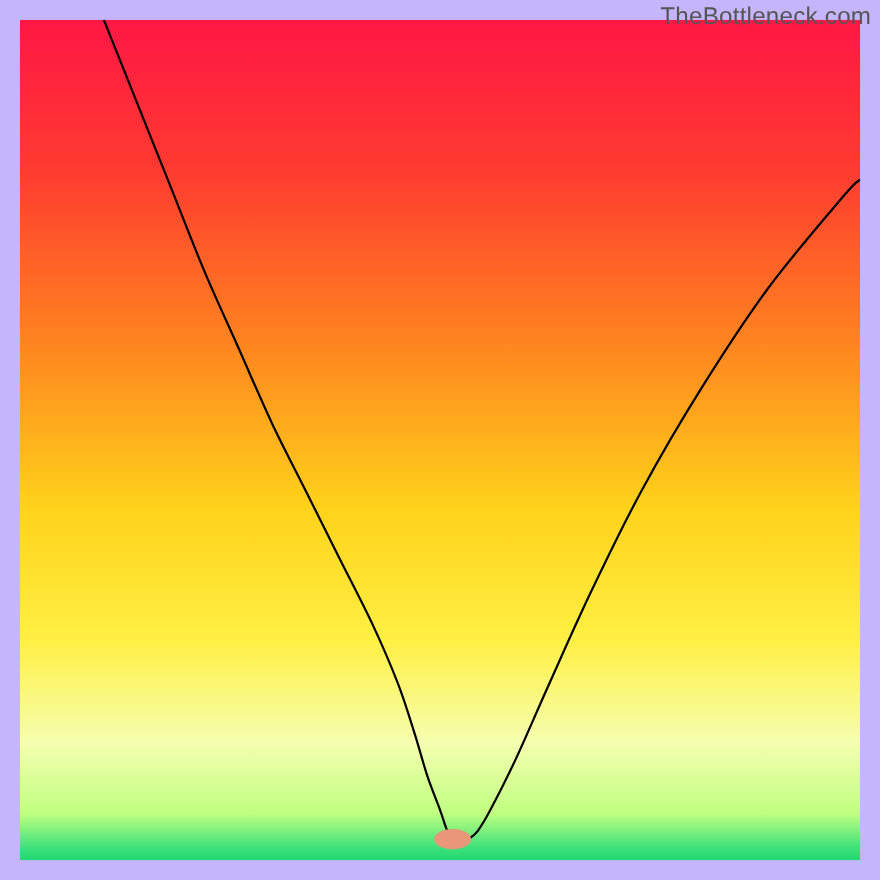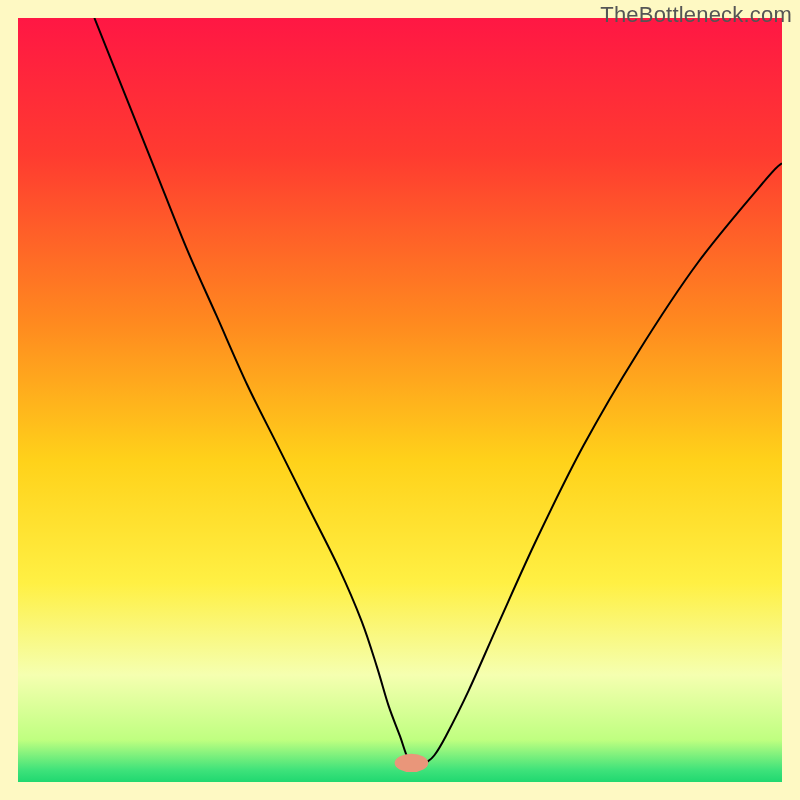--- a/index.html
+++ b/index.html
@@ -7,21 +7,21 @@
     padding: 0;
     width: 800px;
     height: 800px;
     overflow: hidden;
     font-family: Arial, Helvetica, sans-serif;
   }
   .chart-container {
     position: relative;
     width: 800px;
     height: 800px;
-    background: #fef9c3;
+    background: #c4b5fd;
   }
   .watermark {
     position: absolute;
     top: 2px;
     right: 8px;
     color: #555;
     font-size: 22px;
     font-weight: 500;
     letter-spacing: 0.2px;
     z-index: 3;

